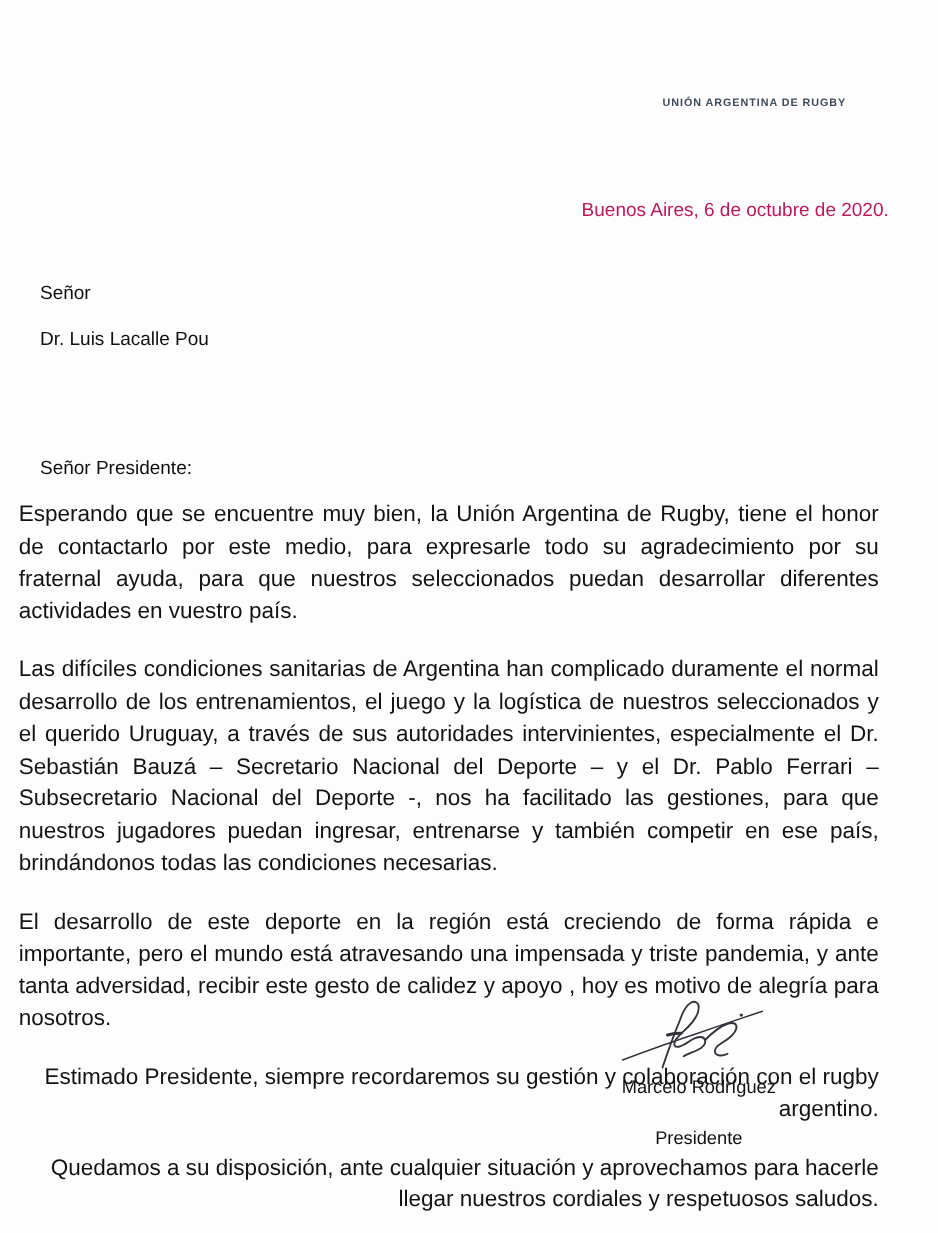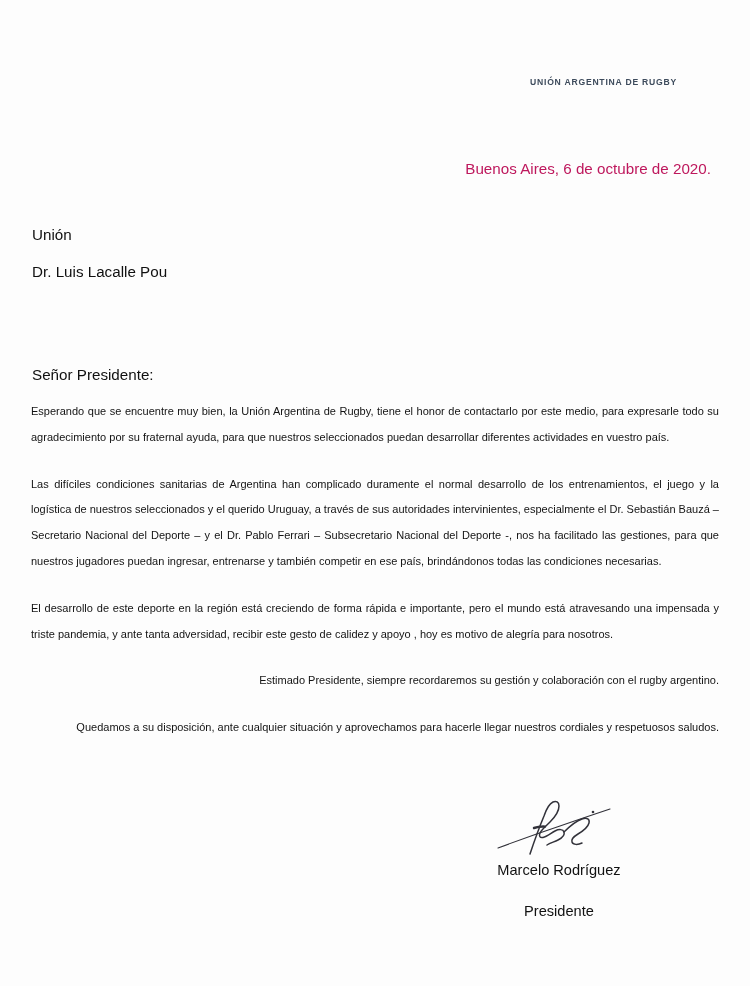--- a/index.html
+++ b/index.html
@@ -98,23 +98,23 @@
     position: absolute;
     top: 366px;
     left: 32px;
     font-size: 15.2px;
   }
 
   
   .body-copy {
     position: absolute;
     top: 399px;
-    left: 31px;
+    left: 15px;
     width: 688px;
-    font-size: 11px;
+    font-size: 18px;
     line-height: 25.8px;
     color: #131313;
   }
   .body-copy p {
     margin: 0 0 21px 0;
     text-align: justify;
     text-justify: inter-word;
   }
   .body-copy p.last { margin-bottom: 0; }
   .body-copy p.nojust { text-align: right; }
@@ -165,21 +165,21 @@
 
 
     <div class="lh-text">
       <div class="lh-title">UNIÓN ARGENTINA DE RUGBY</div>
     </div>
   </div>
 
   <div class="date-line">Buenos Aires, 6 de octubre de 2020.</div>
 
   <div class="recipient">
-    <div class="r-line">Unión</div>
+    <div class="r-line">Señor</div>
     <div class="r-line">Dr. Luis Lacalle Pou</div>
   </div>
 
   <div class="salutation">Señor Presidente:</div>
 
   <div class="body-copy">
     <p>Esperando que se encuentre muy bien, la Unión Argentina de Rugby, tiene el honor de contactarlo por este medio, para expresarle todo su agradecimiento por su fraternal ayuda, para que nuestros seleccionados puedan desarrollar diferentes actividades en vuestro país.</p>
     <p>Las difíciles condiciones sanitarias de Argentina han complicado duramente el normal desarrollo de los entrenamientos, el juego y la logística de nuestros seleccionados  y el querido Uruguay, a través de sus autoridades intervinientes, especialmente el Dr. Sebastián Bauzá – Secretario Nacional del Deporte – y el Dr. Pablo Ferrari – Subsecretario Nacional del Deporte -, nos ha facilitado las gestiones, para que nuestros jugadores puedan ingresar, entrenarse y también competir en ese país, brindándonos todas las condiciones necesarias.</p>
     <p>El desarrollo de este deporte en la región está creciendo de forma rápida e importante, pero el mundo está atravesando una impensada y triste pandemia, y ante tanta adversidad, recibir este gesto de  calidez y apoyo , hoy es motivo de alegría para nosotros.</p>
     <p class="nojust">Estimado Presidente, siempre recordaremos su gestión y colaboración con el rugby argentino.</p>

